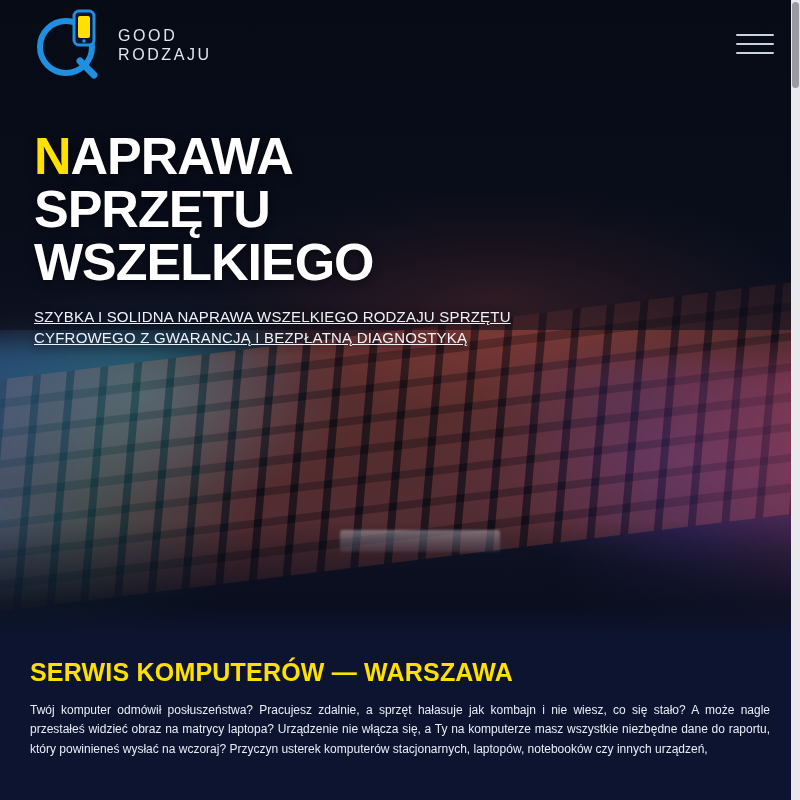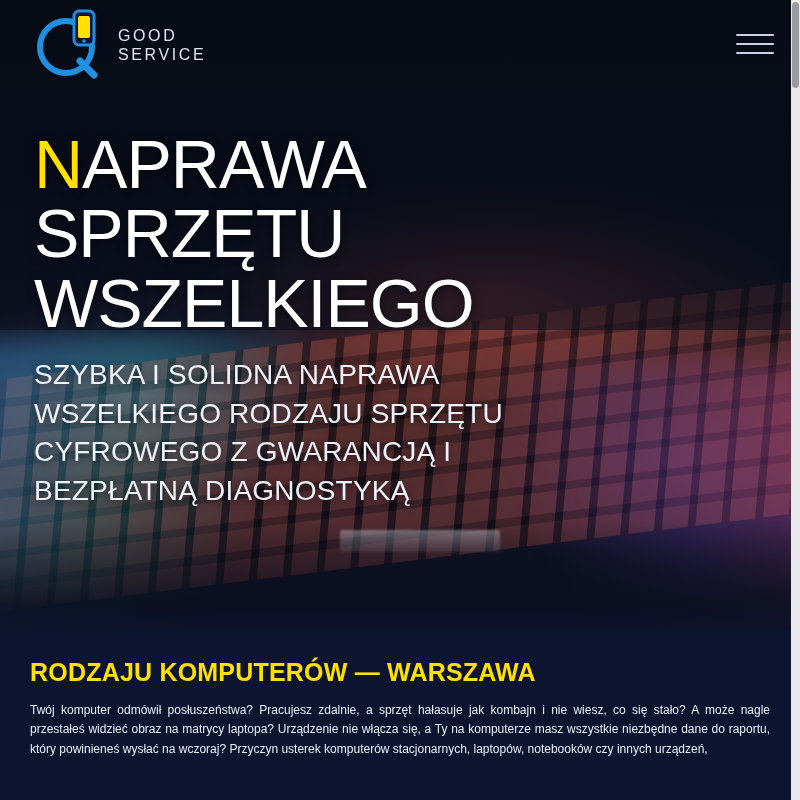--- a/index.html
+++ b/index.html
@@ -126,37 +126,38 @@
   
   .hero-copy {
     position: absolute;
     left: 34px;
     top: 130px;
     right: 40px;
     z-index: 4;
   }
   .hero-title {
     color: #ffffff;
-    font-weight: 400;
-    font-size: 68px;
+    font-weight: 700;
+    font-size: 52px;
     line-height: 1.02;
     letter-spacing: -1px;
     text-shadow: 0 2px 10px rgba(0,0,0,.55);
   }
   .hero-title .hl { color: #ffe000; }
   .hero-title .l2, .hero-title .l3 { display: block; }
   .hero-sub {
     margin-top: 18px;
     color: #eef2f8;
-    font-size: 28px;
+    font-size: 15px;
     line-height: 1.38;
     font-weight: 400;
     letter-spacing: .2px;
     text-shadow: 0 2px 8px rgba(0,0,0,.6);
     max-width: 580px;
+    text-decoration: underline;
   }
 
   
   .content {
     position: absolute;
     left: 0; top: 630px; right: 0; bottom: 0;
     background: #0d1430;
     padding: 28px 30px 0 30px;
     overflow: hidden;
   }
@@ -211,21 +212,21 @@
           <svg width="78" height="70" viewBox="0 0 78 70" xmlns="http://www.w3.org/2000/svg">
             <circle cx="36" cy="38" r="26" fill="none" stroke="#1f8fe0" stroke-width="6"></circle>
             <path d="M50 52 L64 66" stroke="#1f8fe0" stroke-width="7" stroke-linecap="round"></path>
             <rect x="44" y="2" width="20" height="34" rx="5" fill="#0d1430" stroke="#1f8fe0" stroke-width="3"></rect>
             <rect x="48" y="7" width="12" height="22" rx="2" fill="#ffe000"></rect>
             <circle cx="54" cy="32" r="1.8" fill="#1f8fe0"></circle>
           </svg>
         </div>
         <div class="brand-text">
           <span class="brand-line">GOOD</span>
-          <span class="brand-line">SERVICE</span>
+          <span class="brand-line">RODZAJU</span>
         </div>
       </div>
 
       <div class="menu-btn">
         <span></span>
         <span></span>
         <span></span>
       </div>
     </div>
 
@@ -233,21 +234,21 @@
       <h1 class="hero-title">
         <span class="l1"><span class="hl">N</span><span>APRAWA</span></span>
         <span class="l2">SPRZĘTU</span>
         <span class="l3">WSZELKIEGO</span>
       </h1>
       <p class="hero-sub">SZYBKA I SOLIDNA NAPRAWA WSZELKIEGO RODZAJU SPRZĘTU CYFROWEGO Z GWARANCJĄ I BEZPŁATNĄ DIAGNOSTYKĄ</p>
     </div>
   </div>
 
   <div class="content">
-    <h2 class="section-title">RODZAJU KOMPUTERÓW — WARSZAWA</h2>
+    <h2 class="section-title">SERWIS KOMPUTERÓW — WARSZAWA</h2>
     <p class="body-copy">Twój komputer odmówił posłuszeństwa? Pracujesz zdalnie, a sprzęt hałasuje jak kombajn i nie wiesz, co się stało? A może nagle przestałeś widzieć obraz na matrycy laptopa? Urządzenie nie włącza się, a Ty na komputerze masz wszystkie niezbędne dane do raportu, który powinieneś wysłać na wczoraj? Przyczyn usterek komputerów stacjonarnych, laptopów, notebooków czy innych urządzeń,</p>
   </div>
 
   <div class="scrollbar">
     <div class="scrollbar-thumb"></div>
   </div>
 
 </div>
 
 </body></html>

